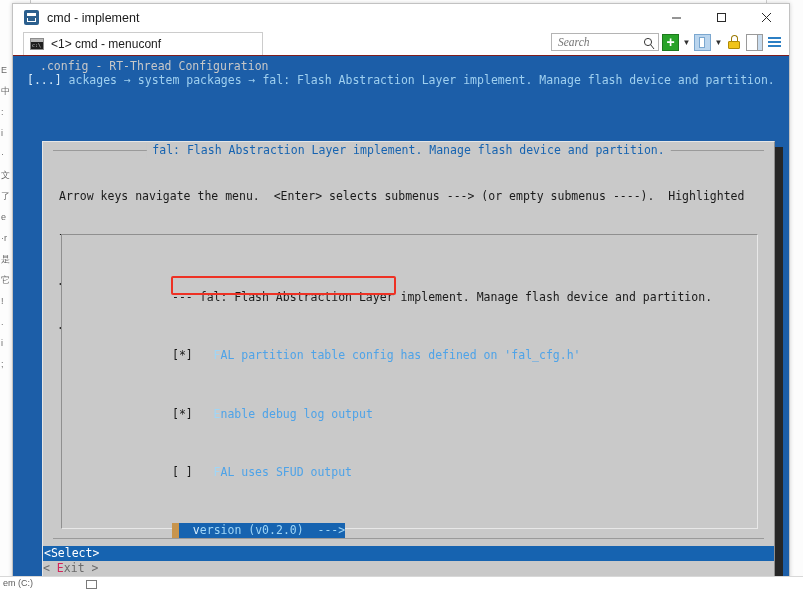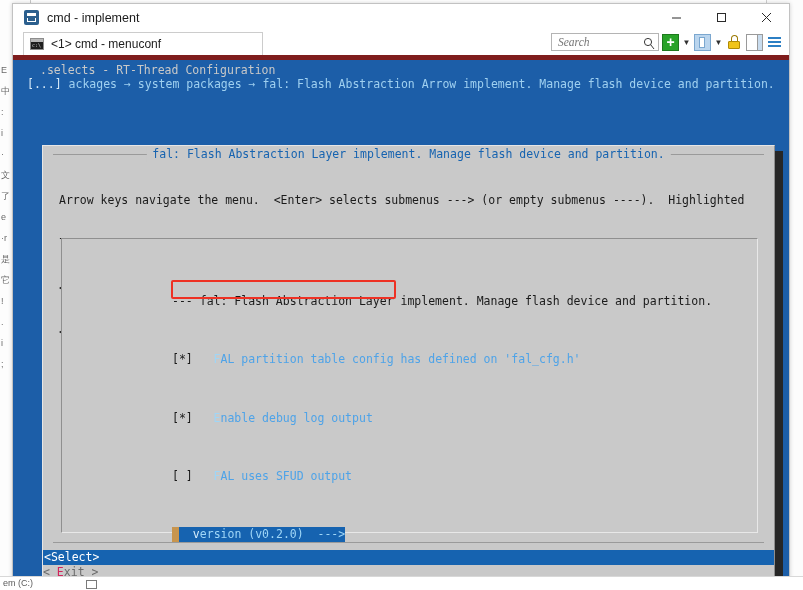--- a/index.html
+++ b/index.html
@@ -144,21 +144,21 @@
   }
   .win-btn svg { display: block; }
 
   
   .tabrow {
     position: relative;
     height: 24px;
     background: #ffffff;
     display: flex;
     align-items: flex-end;
-    border-bottom: 5px solid #7f1d1d;
+    border-bottom: 1px solid #7f1d1d;
   }
   .tab {
     margin-left: 10px;
     height: 23px;
     min-width: 240px;
     background: #ffffff;
     border: 1px solid #cccccc;
     border-bottom: none;
     display: flex;
     align-items: center;
@@ -579,23 +579,23 @@
         <div class="tb-ico ico-menu">
           <i></i>
             <i></i>
             <i></i>
         </div>
       </div>
     </div>
 
     <div class="console-body">
 
-      <div class="cfg-line">.selects - RT-Thread Configuration</div>
-
-      <div class="breadcrumb"><span class="crumb-dots">[...]</span><span> ackages → system packages → fal: Flash Abstraction Arrow implement. Manage flash device and partition.</span></div>
+      <div class="cfg-line">.config - RT-Thread Configuration</div>
+
+      <div class="breadcrumb"><span class="crumb-dots">[...]</span><span> ackages → system packages → fal: Flash Abstraction Layer implement. Manage flash device and partition.</span></div>
 
       <div class="dlg-shadow"></div>
 
       <div class="dialog">
         <div class="dlg-title-rule"></div>
         <div class="dlg-title">fal: Flash Abstraction Layer implement. Manage flash device and partition.</div>
 
         <div class="dlg-help">
           <div>Arrow keys navigate the menu.  &lt;Enter&gt; selects submenus ---&gt; (or empty submenus ----).  Highlighted</div>
           <div>letters are hotkeys.  Pressing &lt;Y&gt; includes, &lt;N&gt; excludes, &lt;M&gt; modularizes features.  Press</div>

